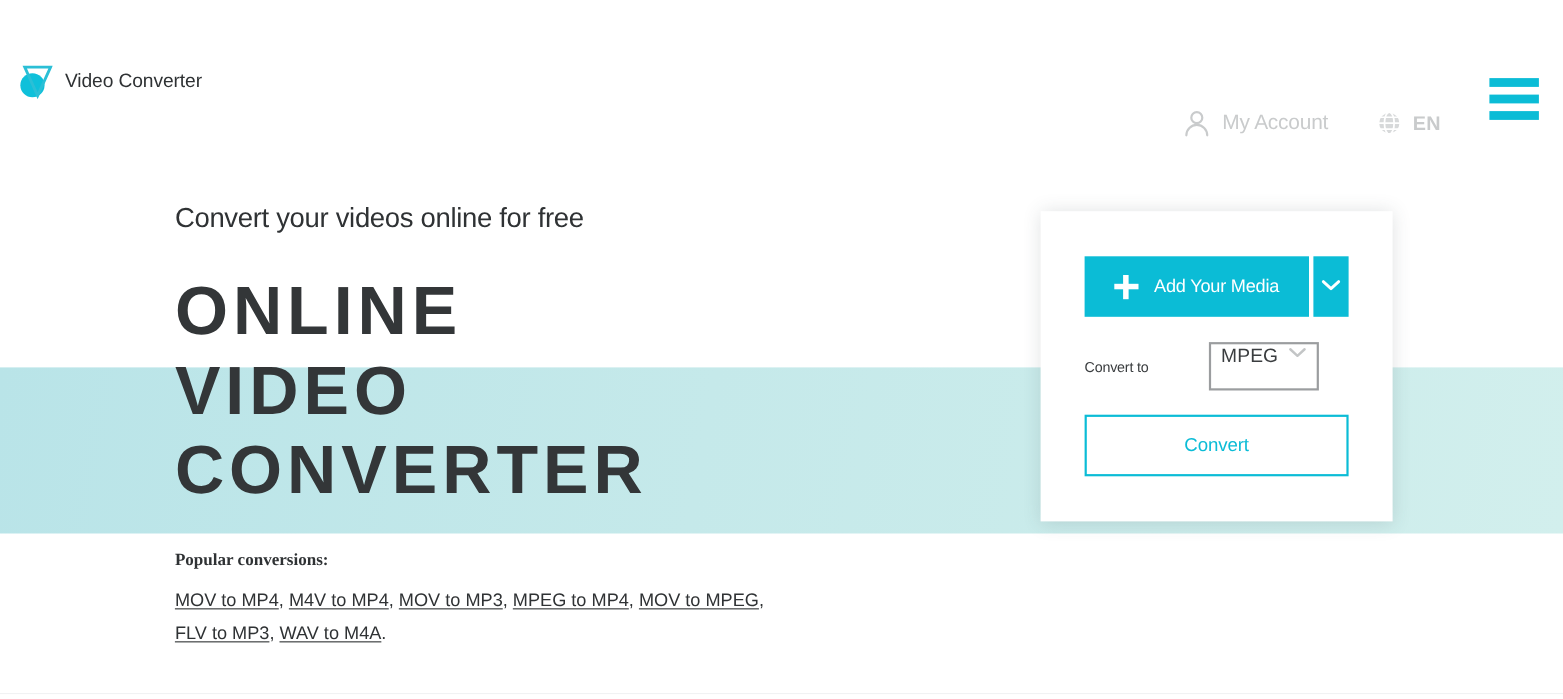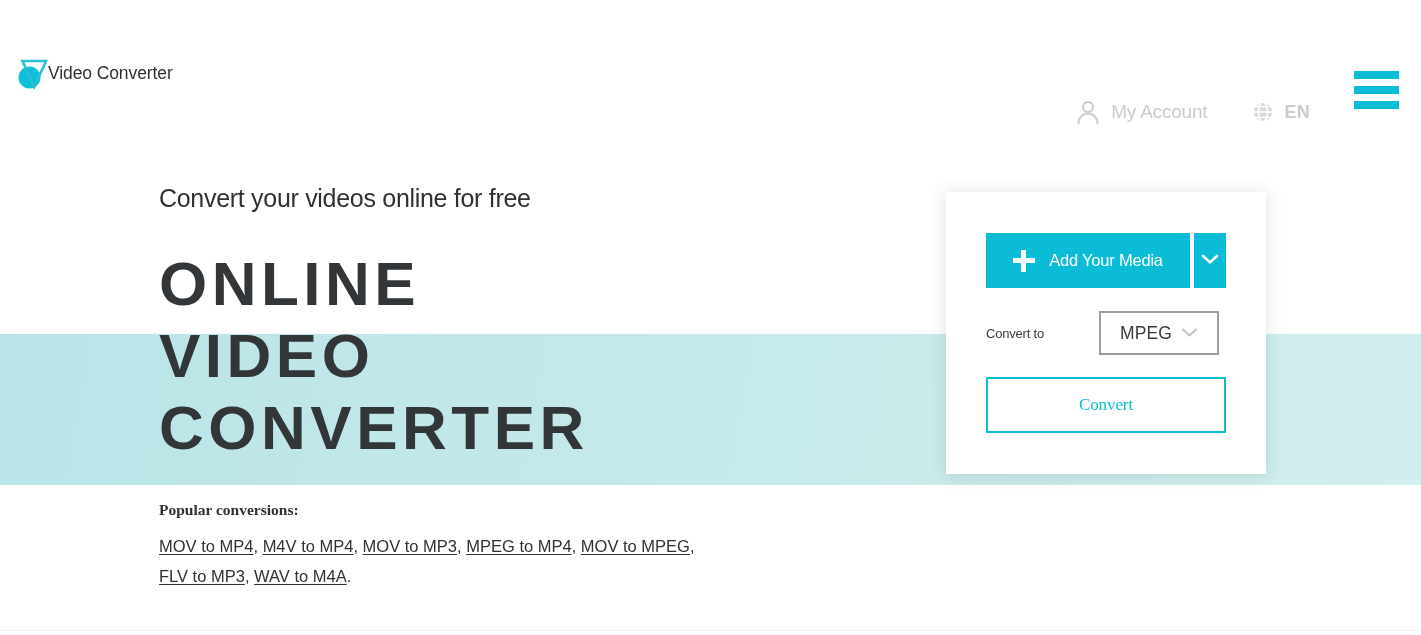--- a/index.html
+++ b/index.html
@@ -30,21 +30,21 @@
     background: #ffffff;
     z-index: 40;
   }
 
   .brand {
     position: absolute;
     left: 18px;
     top: 56px;
     display: flex;
     align-items: center;
-    gap: 0;
+    gap: 11px;
     cursor: pointer;
   }
   .brand-logo {
     width: 30px;
     height: 34px;
     position: relative;
     display: block;
   }
   .brand-name {
     font-size: 17.5px;
@@ -236,26 +236,25 @@
   .convert-to-label {
     font-size: 13px;
     color: #3a3d3f;
     letter-spacing: -0.2px;
     white-space: nowrap;
   }
   .format-select {
     position: absolute;
     left: 113px;
     top: 0;
-    width: 120px;
+    width: 100px;
     height: 44px;
     border: 2px solid #9b9d9f;
     background: #ffffff;
     display: flex;
-    align-items: center;
     justify-content: center;
     gap: 9px;
     cursor: pointer;
   }
   .format-value {
     font-size: 17.5px;
     color: #3a3d3f;
     letter-spacing: 0.1px;
   }
 
@@ -263,21 +262,21 @@
     position: absolute;
     left: 40px;
     top: 185px;
     width: 240px;
     height: 56px;
     border: 2px solid #0bbcd6;
     background: #ffffff;
     color: #0bbcd6;
     font-size: 17px;
     letter-spacing: -0.1px;
-    font-family: Liberation Serif, serif;
+    font-family: Liberation Sans, sans-serif;
     cursor: pointer;
   }
 
   
   .footer-divider {
     position: absolute;
     left: 0;
     top: 630px;
     width: 1421px;
     height: 1px;

